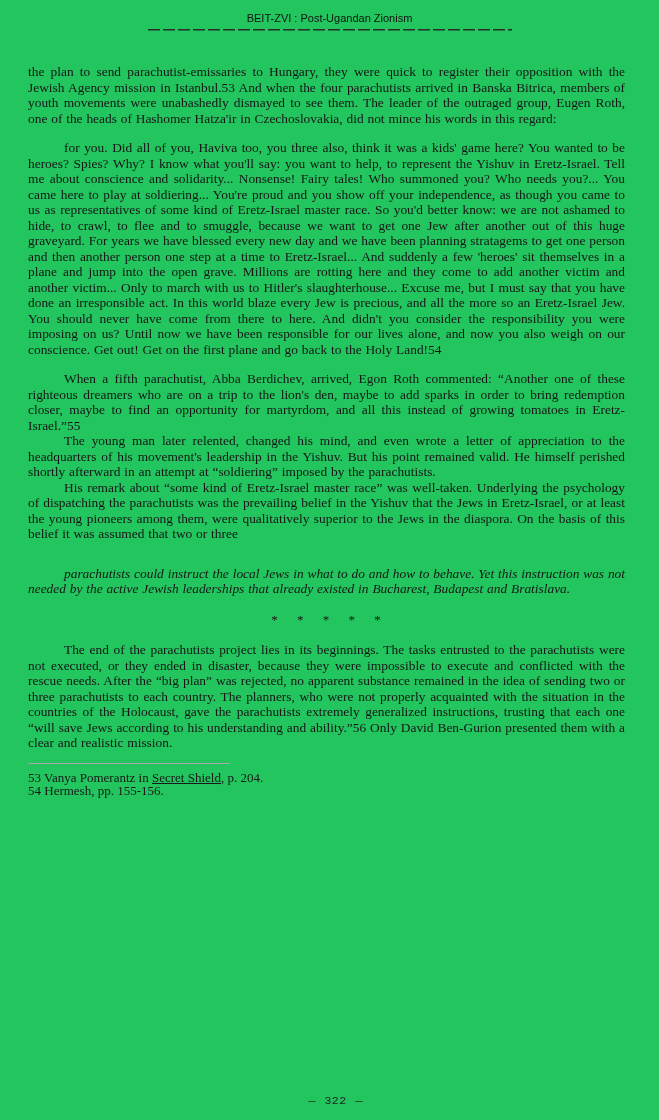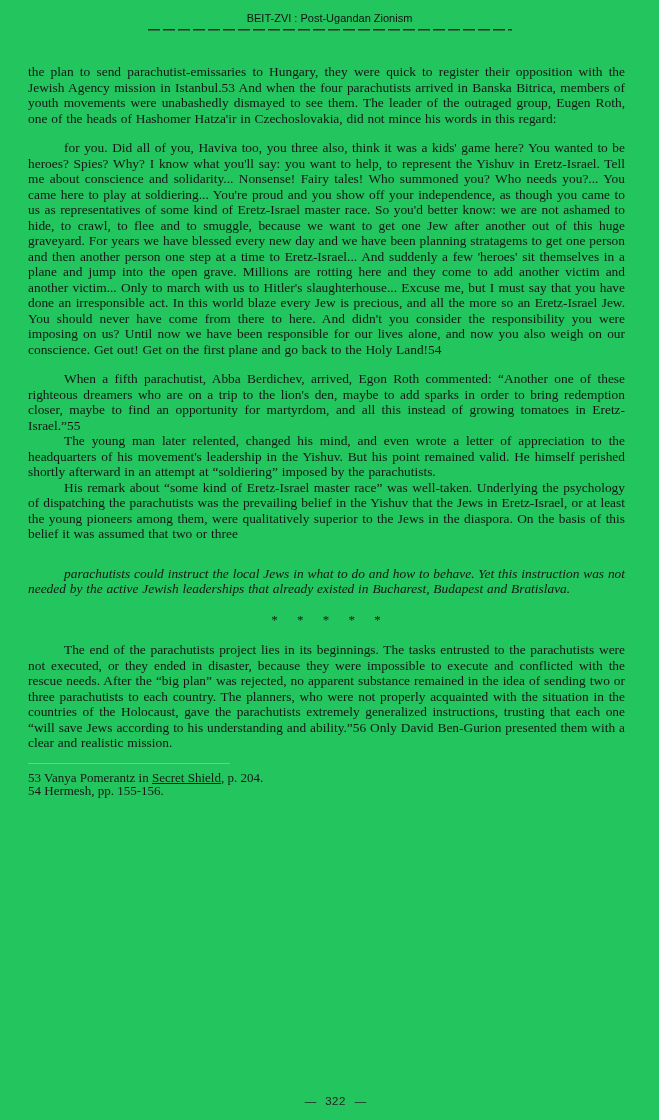--- a/index.html
+++ b/index.html
@@ -70,21 +70,21 @@
   }
   .book-title {
     text-decoration: underline;
   }
   .page-footer {
     position: absolute;
     left: 12px;
     right: 0;
     bottom: 13px;
     text-align: center;
-    font-family: Liberation Sans, sans-serif;
+    font-family: Liberation Mono, monospace;
     font-size: 11.5px;
     color: #222222;
   }
   .page-footer .dash { margin: 0 9px; }
   .page-footer .num { letter-spacing: 0.5px; }
 </style>
 </head>
 <body>
 
 <div class="page">

